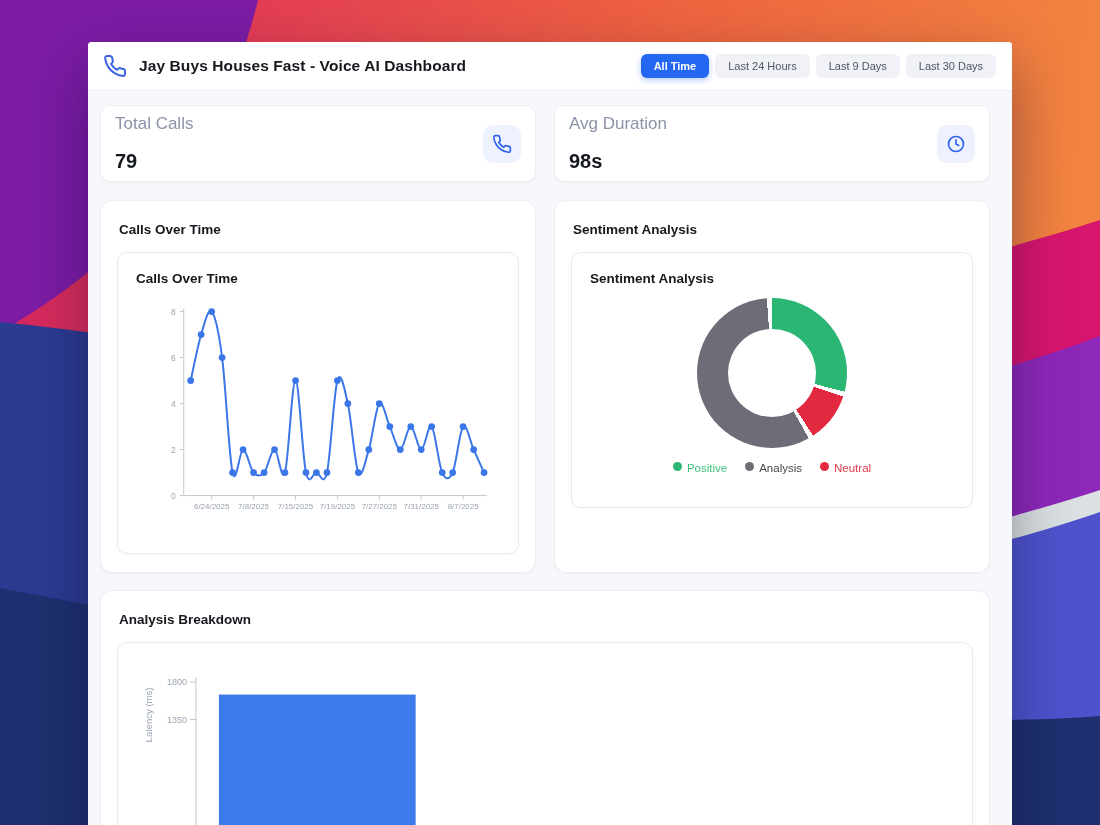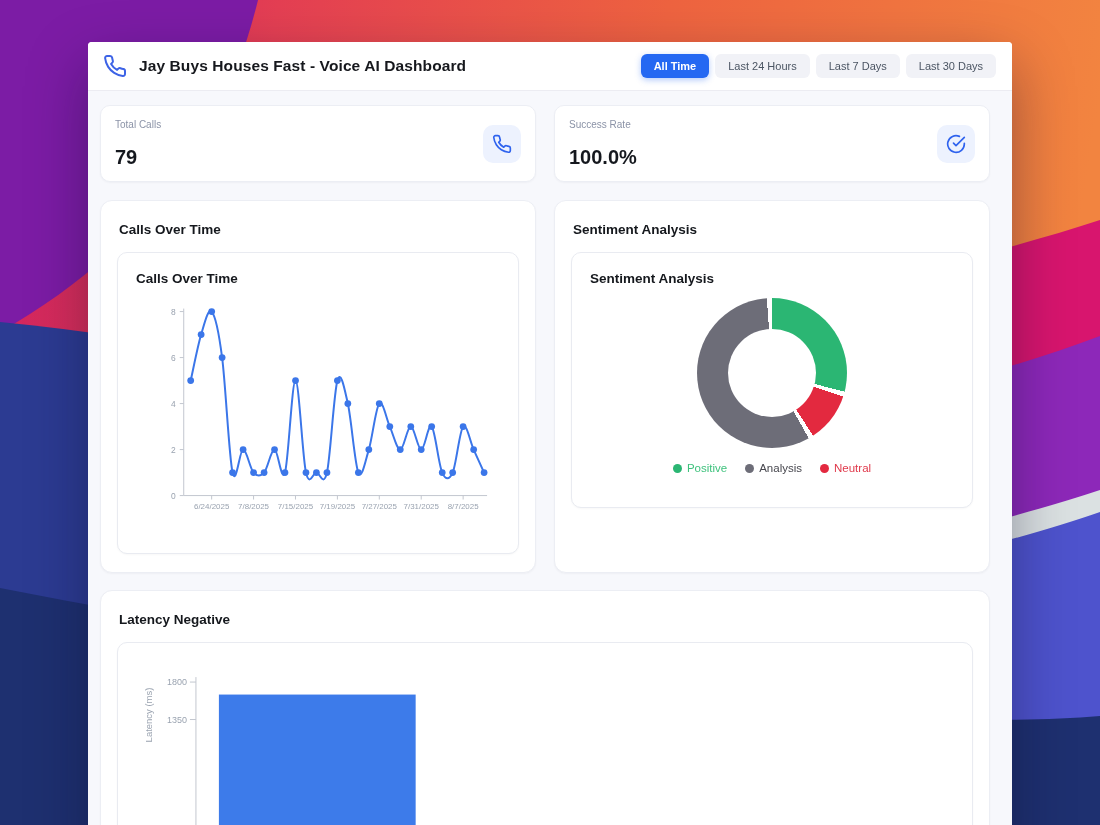--- a/index.html
+++ b/index.html
@@ -20,40 +20,40 @@
   .filters button{border:none;cursor:pointer;font-family:inherit;font-size:11px;
     padding:6px 13px;border-radius:6px;background:#f1f2f7;color:#4b5563;}
   .filters button.active{background:#2468f2;color:#fff;font-weight:700;
     box-shadow:0 2px 6px rgba(36,104,242,.35);}
   
   .dbody{flex:1;background:#f7f8fc;padding:14px 22px 0 12px;overflow:hidden;}
   .stats{display:flex;gap:18px;margin-bottom:18px;}
   .stat-card{flex:1;background:#fff;border:1px solid #eceef4;border-radius:10px;
     box-shadow:0 1px 2px rgba(16,24,40,.04);padding:13px 14px;height:77px;box-sizing:border-box;
     display:flex;align-items:center;justify-content:space-between;}
-  .stat-label{font-size:10px;color:#8b93a7;}
+  .stat-label{font-size:17px;color:#8b93a7;}
   .stat-value{font-size:20px;font-weight:700;color:#15181e;margin-top:16px;}
   .stat-icon{width:38px;height:38px;border-radius:10px;background:#edf2fe;
     display:flex;align-items:center;justify-content:center;}
   
   .charts-row{display:flex;gap:18px;margin-bottom:17px;height:373px;}
   .panel{background:#fff;border:1px solid #eceef4;border-radius:12px;
     box-shadow:0 1px 2px rgba(16,24,40,.04);padding:14px 16px;box-sizing:border-box;}
   .charts-row .panel{flex:1;}
   .panel h2{margin:7px 0 15px 2px;font-size:13.5px;font-weight:700;color:#15181d;}
   .inner-card{background:#fff;border:1px solid #e9ebf1;border-radius:10px;
     box-shadow:0 1px 2px rgba(16,24,40,.03);padding:14px 16px;box-sizing:border-box;}
   .inner-card h3{margin:4px 0 10px 2px;font-size:13.5px;font-weight:700;color:#15181d;}
   .cot-inner{height:302px;}
   .sent-inner{height:256px;}
   
   .donut{width:150px;height:150px;border-radius:50%;margin:12px auto 0;position:relative;}
   .donut::after{content:"";position:absolute;inset:31px;background:#fff;border-radius:50%;}
   .legend{display:flex;justify-content:center;gap:18px;margin-top:14px;}
-  .legend-item{display:flex;align-items:center;gap:5px;font-size:11.5px;cursor:pointer;}
+  .legend-item{display:flex;align-items:flex-start;gap:5px;font-size:11.5px;cursor:pointer;}
   .legend-dot{width:9px;height:9px;border-radius:50%;display:inline-block;}
   
   .latency-panel{height:280px;}
   .lat-inner{height:230px;}
   svg text.tick{font-family:"Liberation Sans",sans-serif;}
 </style>
 </head>
 <body>
 
 <svg id="bg" width="1100" height="825" viewBox="0 0 1100 825">
@@ -82,48 +82,48 @@
       <svg width="24" height="24" viewBox="0 0 24 24" fill="none" stroke="#3d63e6" stroke-width="2" stroke-linecap="round" stroke-linejoin="round">
           <path d="M22 16.92v3a2 2 0 0 1-2.18 2 19.79 19.79 0 0 1-8.63-3.07 19.5 19.5 0 0 1-6-6 19.79 19.79 0 0 1-3.07-8.67A2 2 0 0 1 4.11 2h3a2 2 0 0 1 2 1.72 12.84 12.84 0 0 0 .7 2.81 2 2 0 0 1-.45 2.11L8.09 9.91a16 16 0 0 0 6 6l1.27-1.27a2 2 0 0 1 2.11-.45 12.84 12.84 0 0 0 2.81.7A2 2 0 0 1 22 16.92z"></path>
         </svg>
     </span>
     <div class="htxt">
       <span class="htitle">Jay Buys Houses Fast - Voice AI Dashboard</span>
     </div>
     <div class="filters">
       <button class="active">All Time</button>
       <button>Last 24 Hours</button>
-      <button>Last 7 Days</button>
+      <button>Last 9 Days</button>
       <button>Last 30 Days</button>
     </div>
   </div>
 
   <div class="dbody">
 
     <div class="stats">
       <div class="stat-card">
         <div>
             <div class="stat-label">Total Calls</div>
              <div class="stat-value">79</div>
           </div>
         <div class="stat-icon">
           <svg width="20" height="20" viewBox="0 0 24 24" fill="none" stroke="#2f63ee" stroke-width="2" stroke-linecap="round" stroke-linejoin="round">
               <path d="M22 16.92v3a2 2 0 0 1-2.18 2 19.79 19.79 0 0 1-8.63-3.07 19.5 19.5 0 0 1-6-6 19.79 19.79 0 0 1-3.07-8.67A2 2 0 0 1 4.11 2h3a2 2 0 0 1 2 1.72 12.84 12.84 0 0 0 .7 2.81 2 2 0 0 1-.45 2.11L8.09 9.91a16 16 0 0 0 6 6l1.27-1.27a2 2 0 0 1 2.11-.45 12.84 12.84 0 0 0 2.81.7A2 2 0 0 1 22 16.92z"></path>
             </svg>
         </div>
       </div>
       <div class="stat-card">
         <div>
-            <div class="stat-label">Success Rate</div>
-             <div class="stat-value">100.0%</div>
+            <div class="stat-label">Avg Duration</div>
+             <div class="stat-value">98s</div>
           </div>
         <div class="stat-icon">
           <svg width="20" height="20" viewBox="0 0 24 24" fill="none" stroke="#2f63ee" stroke-width="2" stroke-linecap="round" stroke-linejoin="round">
-              <path d="M22 11.08V12a10 10 0 1 1-5.93-9.14"></path>
-              <path d="M22 4 12 14.01l-3-3"></path>
+              <circle cx="12" cy="12" r="9"></circle>
+              <path d="M12 7v5l3.2 1.9"></path>
             </svg>
         </div>
       </div>
     </div>
 
     <div class="charts-row">
       <section class="panel">
         <h2>Calls Over Time</h2>
         <div class="inner-card cot-inner">
           <h3>Calls Over Time</h3>
@@ -205,21 +205,21 @@
             <span class="legend-item">
               <span class="legend-dot" id="dot2" style="background: rgb(227, 41, 63);"></span>
               <span id="leg2" style="color: rgb(224, 57, 75);">Neutral</span>
             </span>
           </div>
         </div>
       </section>
     </div>
 
     <section class="panel latency-panel">
-      <h2>Latency Negative</h2>
+      <h2>Analysis Breakdown</h2>
       <div class="inner-card lat-inner">
         <svg id="bar-chart" width="100%" height="170" viewBox="0 0 823 170">
             <text class="tick" font-size="9.5" fill="#9aa3b0" text-anchor="middle" transform="rotate(-90 18 58)" x="18" y="58">Latency (ms)</text>
             <line x1="62" y1="20" x2="62" y2="170" stroke="#c3c7cf"></line>
             <line x1="56" y1="25" x2="62" y2="25" stroke="#c3c7cf"></line>
             <text class="tick" x="53" y="28" text-anchor="end" font-size="9" fill="#9aa3b0">1800</text>
             <line x1="56" y1="62.5" x2="62" y2="62.5" stroke="#c3c7cf"></line>
             <text class="tick" x="53" y="65.5" text-anchor="end" font-size="9" fill="#9aa3b0">1350</text>
             <rect x="85" y="37.5" width="197" height="137.50" fill="#3d7bea"></rect>
           </svg>

